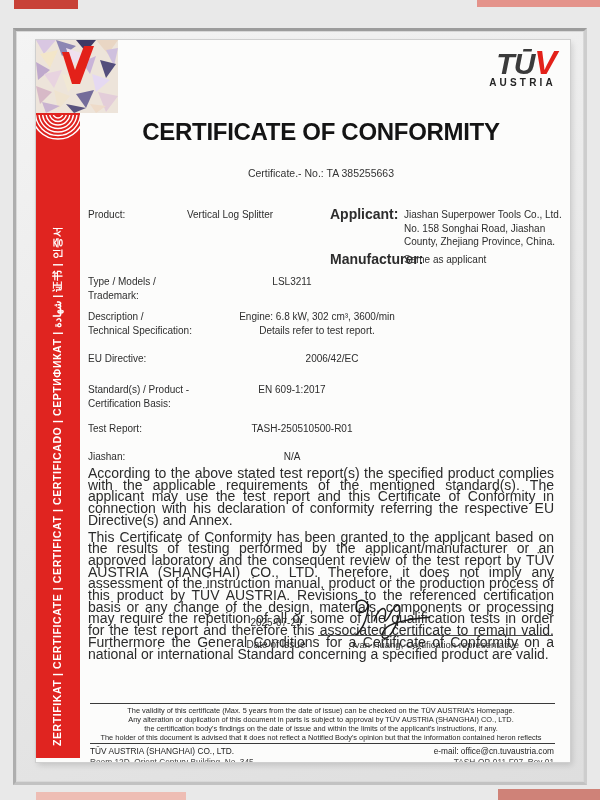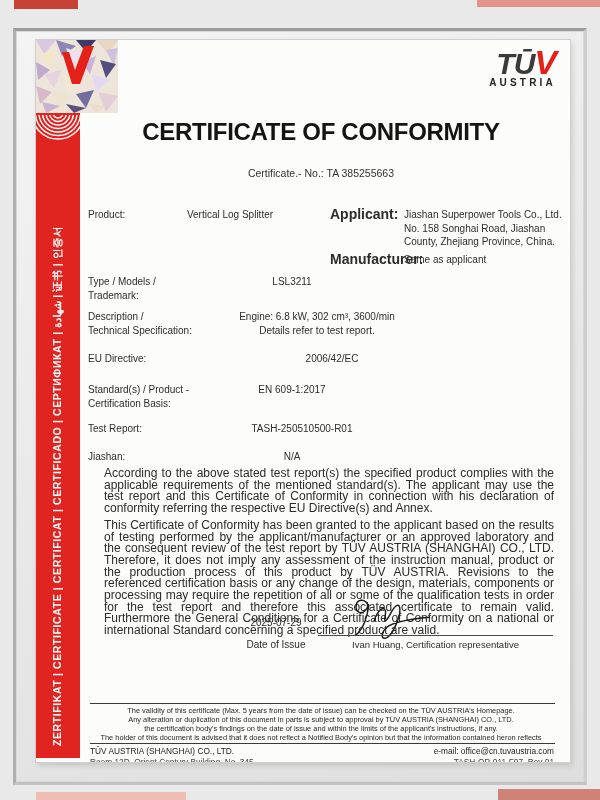--- a/index.html
+++ b/index.html
@@ -24,21 +24,21 @@
   .tuv-v{color:#e32119;font-size:34px;}
   .tuv-sub{font-weight:700;font-size:10px;letter-spacing:3.2px;color:#242424;margin-top:-3px;}
   .title{position:absolute;left:52px;top:78px;width:466px;text-align:center;
          font-size:24px;font-weight:700;letter-spacing:-.3px;color:#141414;}
   .certno{position:absolute;left:52px;top:127px;width:466px;text-align:center;font-size:10.5px;color:#333;}
   .lbl{position:absolute;left:52px;width:120px;font-size:10px;line-height:13.5px;color:#2d2d2d;white-space:pre-line;}
   .val{position:absolute;font-size:10px;line-height:14px;color:#2d2d2d;white-space:pre-line;text-align:center;}
   .rlbl{position:absolute;left:294px;width:74px;font-size:14px;line-height:13.5px;color:#2d2d2d;font-weight:bold;}
   .rval{position:absolute;left:368px;width:172px;font-size:10px;line-height:13.5px;color:#2d2d2d;white-space:pre-line;}
   .paras{position:absolute;left:52px;top:428px;width:466px;}
-  .paras p{margin:0 0 5px 16px;font-size:12px;line-height:11.7px;text-align:justify;color:#2b2b2b;}
+  .paras p{margin:0 0 5px 0;font-size:14px;line-height:11.7px;text-align:justify;color:#2b2b2b;}
   .sig-date{position:absolute;left:200px;top:577px;width:80px;text-align:center;font-size:10px;color:#2d2d2d;}
   .sig-date-lbl{position:absolute;left:200px;top:599px;width:80px;text-align:center;font-size:10px;color:#2d2d2d;}
   .sig-line{position:absolute;left:282px;top:595px;width:235px;border-top:1px solid #4a4a4a;}
   .sig-name{position:absolute;left:282px;top:599px;width:235px;text-align:center;font-size:9.5px;color:#2d2d2d;}
   .sig-svg{position:absolute;left:300px;top:550px;width:120px;height:50px;}
   .rule{position:absolute;left:54px;width:465px;border-top:1px solid #3a3a3a;}
   .notes{position:absolute;left:38px;top:666px;width:494px;text-align:center;
          font-size:7.4px;line-height:9.1px;color:#1f1f1f;}
   .foot-co{position:absolute;left:54px;top:706px;font-size:8.3px;color:#222;}
   .foot-mail{position:absolute;right:16px;top:706px;font-size:8.3px;color:#222;}

